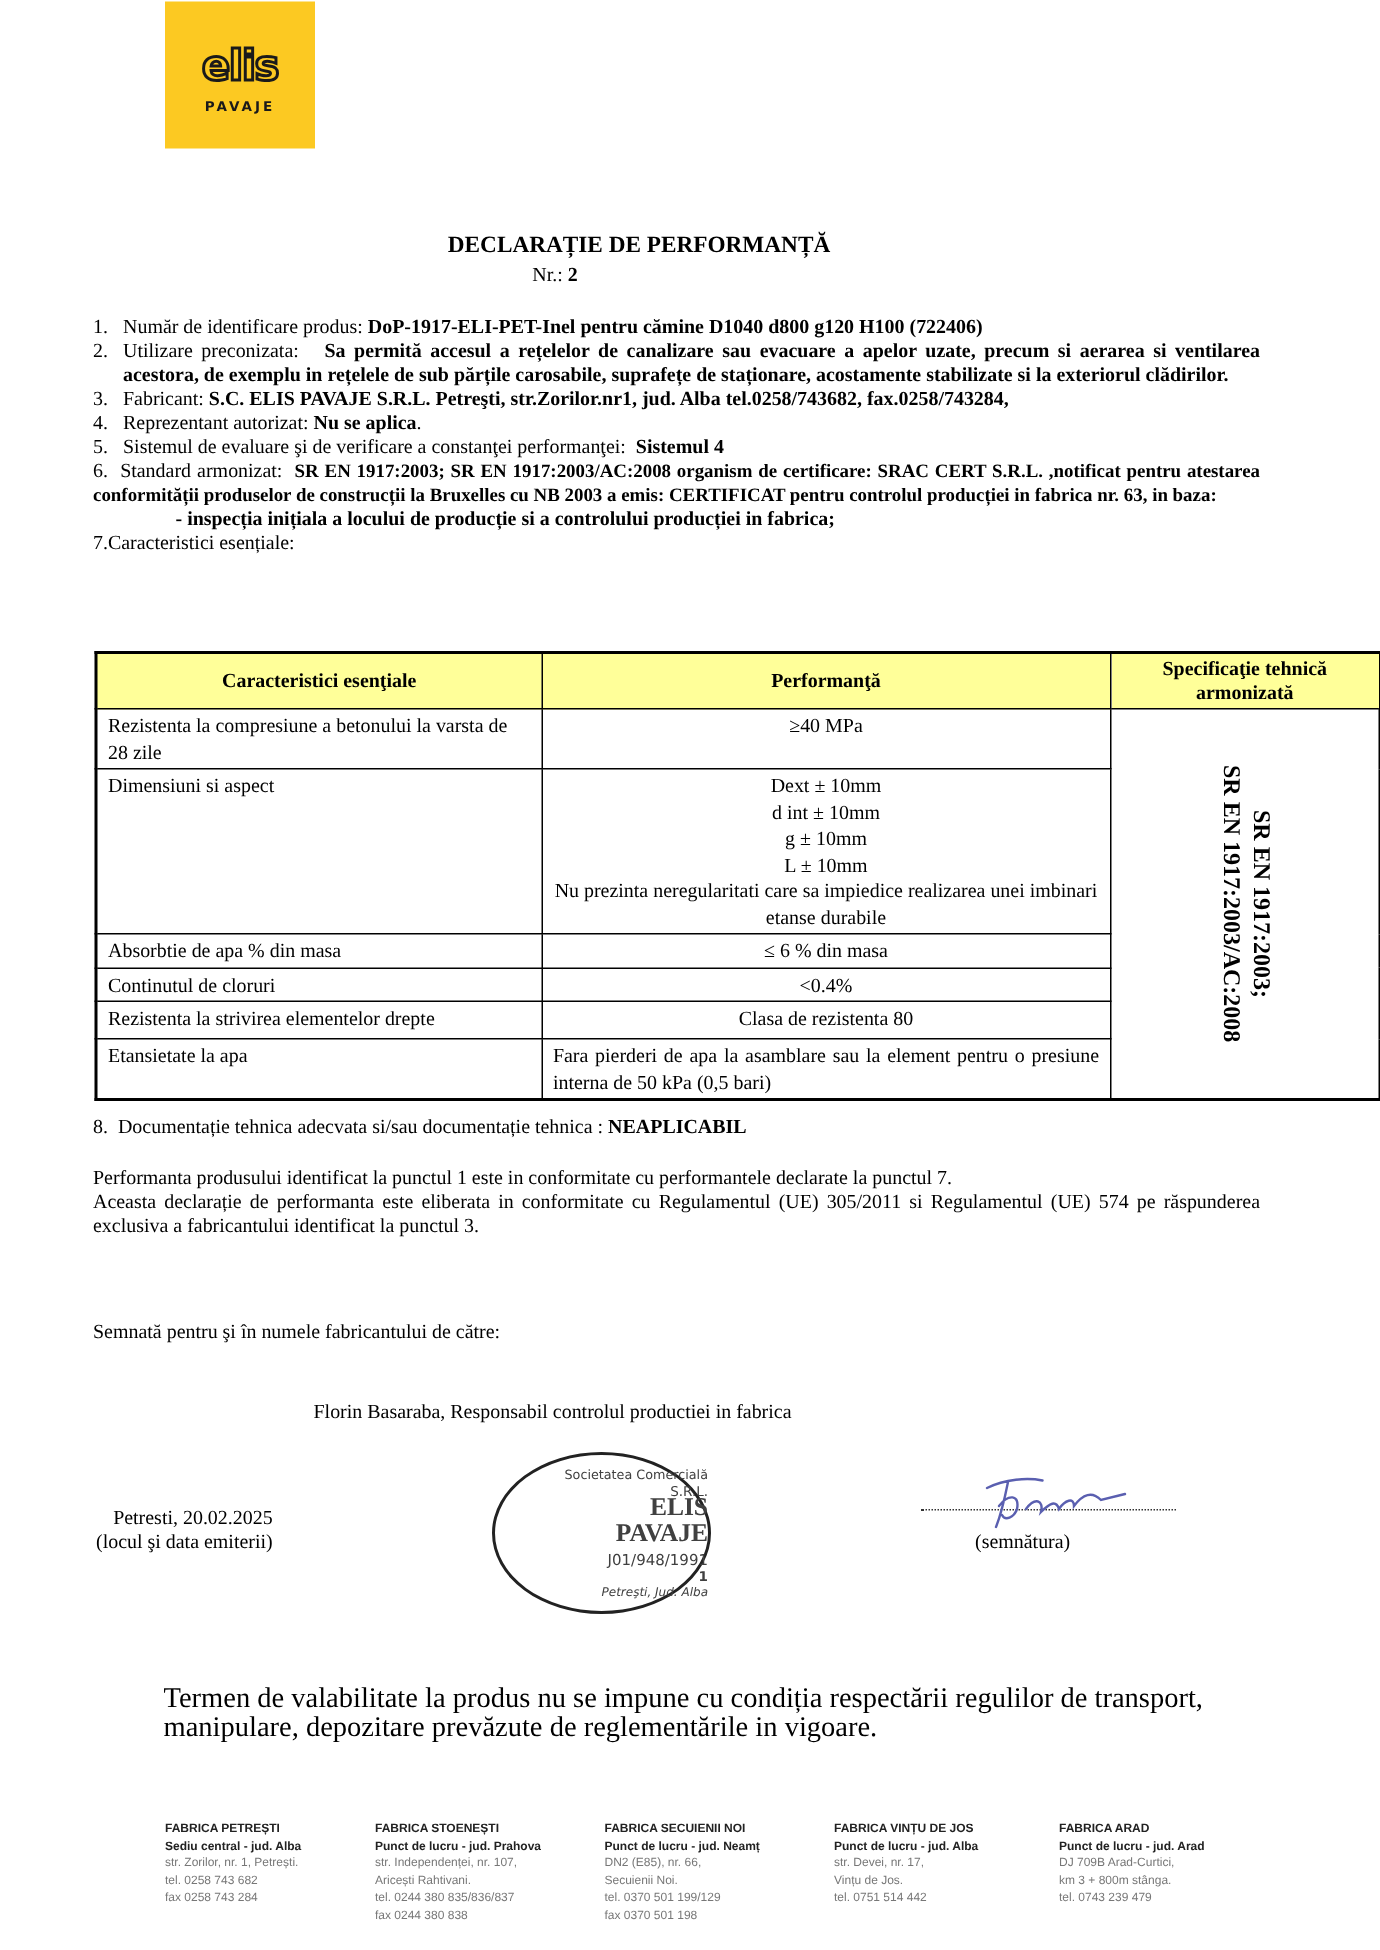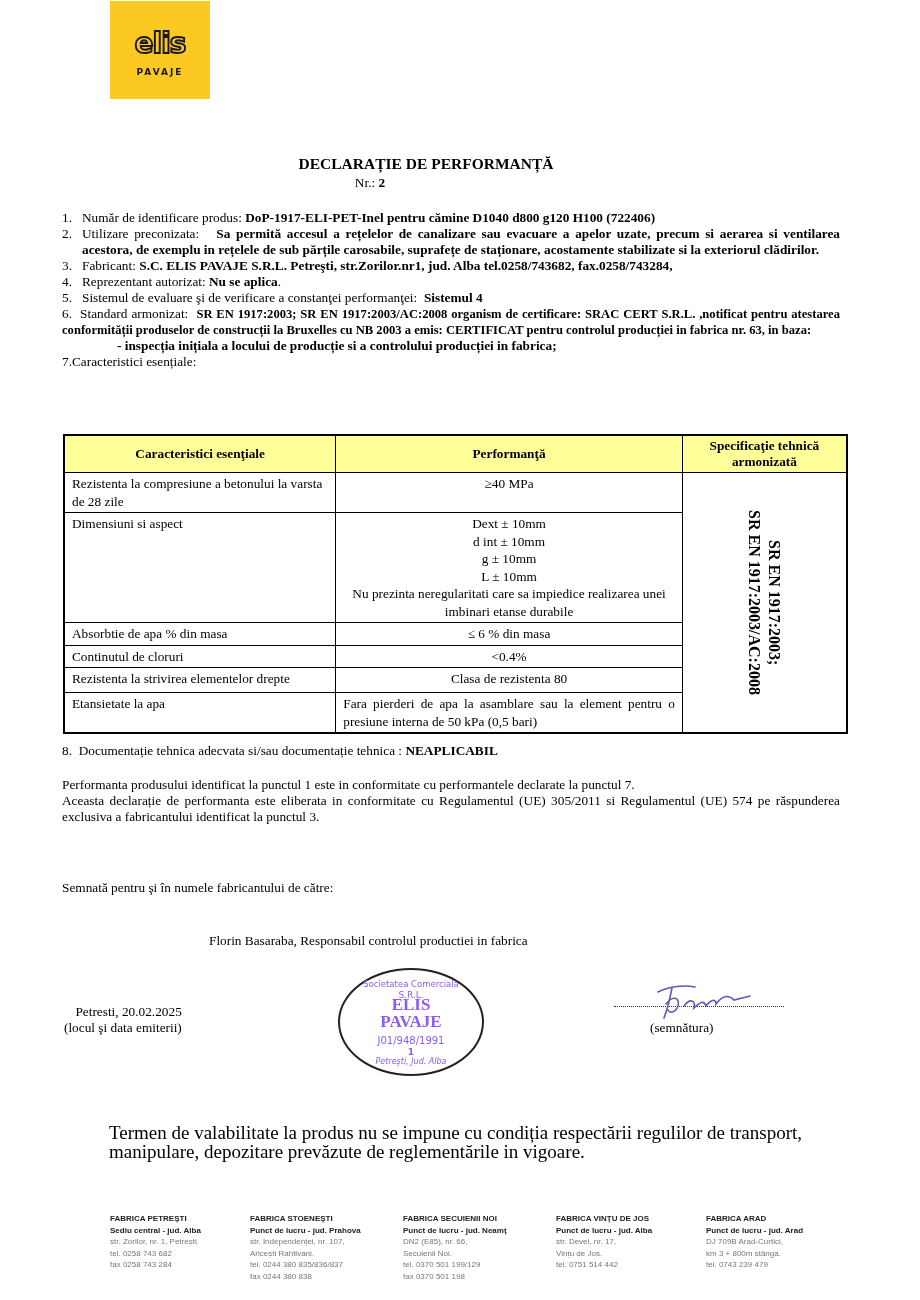--- a/index.html
+++ b/index.html
@@ -10,30 +10,30 @@
   .logo-mark { font-family:"DejaVu Sans", sans-serif; font-weight:bold; font-size:28px; letter-spacing:-1px;
                color:#fcc922; -webkit-text-stroke:2px #1a1a1a; line-height:28px; margin-top:10px; }
   .logo-sub { font-family:"DejaVu Sans", sans-serif; font-weight:bold; font-size:9px; letter-spacing:2px; color:#1a1a1a; margin-top:6px; }
   .title { position:absolute; left:0; width:852px; top:156px; text-align:center; font-weight:bold; font-size:15.5px; }
   .nr { position:absolute; left:0; width:740px; top:175px; text-align:center; font-size:13.3px; }
   .sec { position:absolute; left:62px; width:778px; }
   .it { position:relative; padding-left:20px; text-align:justify; }
   .it .num { position:absolute; left:0; top:0; }
   b { font-weight:bold; }
   .bullet { padding-left:55px; font-weight:bold; }
-  table.spec { position:absolute; left:63px; top:434px; width:785px; border-collapse:collapse; border:2px solid #000; }
+  table.spec { position:absolute; left:63px; top:434px; width:858px; border-collapse:collapse; border:2px solid #000; }
   table.spec td, table.spec th { border:1px solid #000; padding:2px 7px; vertical-align:top; font-size:13.3px; line-height:17.5px; }
   table.spec th { background:#ffff99; font-weight:bold; text-align:center; vertical-align:middle; height:36px; padding:0 4px; }
   .c1 { width:258px; }
   .c2 { width:334px; text-align:center; }
   .c3 { width:150px; text-align:center; vertical-align:middle !important; position:relative; }
   .vert { writing-mode:vertical-rl; font-weight:bold; font-size:16px; line-height:20px; margin:0 auto; text-align:center; }
   .just { text-align:justify !important; }
-  .stamp { position:absolute; left:338px; top:968px; width:142px; height:104px; border:2px solid #222; border-radius:50%;
-           text-align:center; font-family:"DejaVu Sans", sans-serif; color:#8b5cf6; }
+  .stamp { position:absolute; left:328px; top:968px; width:142px; height:104px; border:2px solid #222; border-radius:50%;
+           text-align:right; font-family:"DejaVu Sans", sans-serif; color:#404040; }
   .stamp .arc { font-size:8.5px; position:absolute; top:6px; left:0; width:100%; }
   .stamp .srl { font-size:9px; position:absolute; top:17px; width:100%; }
   .stamp .n1 { font-family:"Liberation Serif", serif; font-weight:bold; font-size:17px; position:absolute; top:27px; width:100%; }
   .stamp .n2 { font-family:"Liberation Serif", serif; font-weight:bold; font-size:17px; position:absolute; top:44px; width:100%; }
   .stamp .reg { font-size:10px; position:absolute; top:63px; width:100%; }
   .stamp .one { font-size:9px; font-weight:bold; position:absolute; top:74px; width:100%; }
   .stamp .loc { font-size:8px; font-style:italic; position:absolute; top:84px; width:100%; }
   .sigdots { position:absolute; left:614px; top:1006px; width:170px; border-bottom:1.5px dotted #333; }
   .siglabel { position:absolute; left:650px; top:1020px; }
   .sig { position:absolute; left:650px; top:980px; width:120px; height:40px; }

